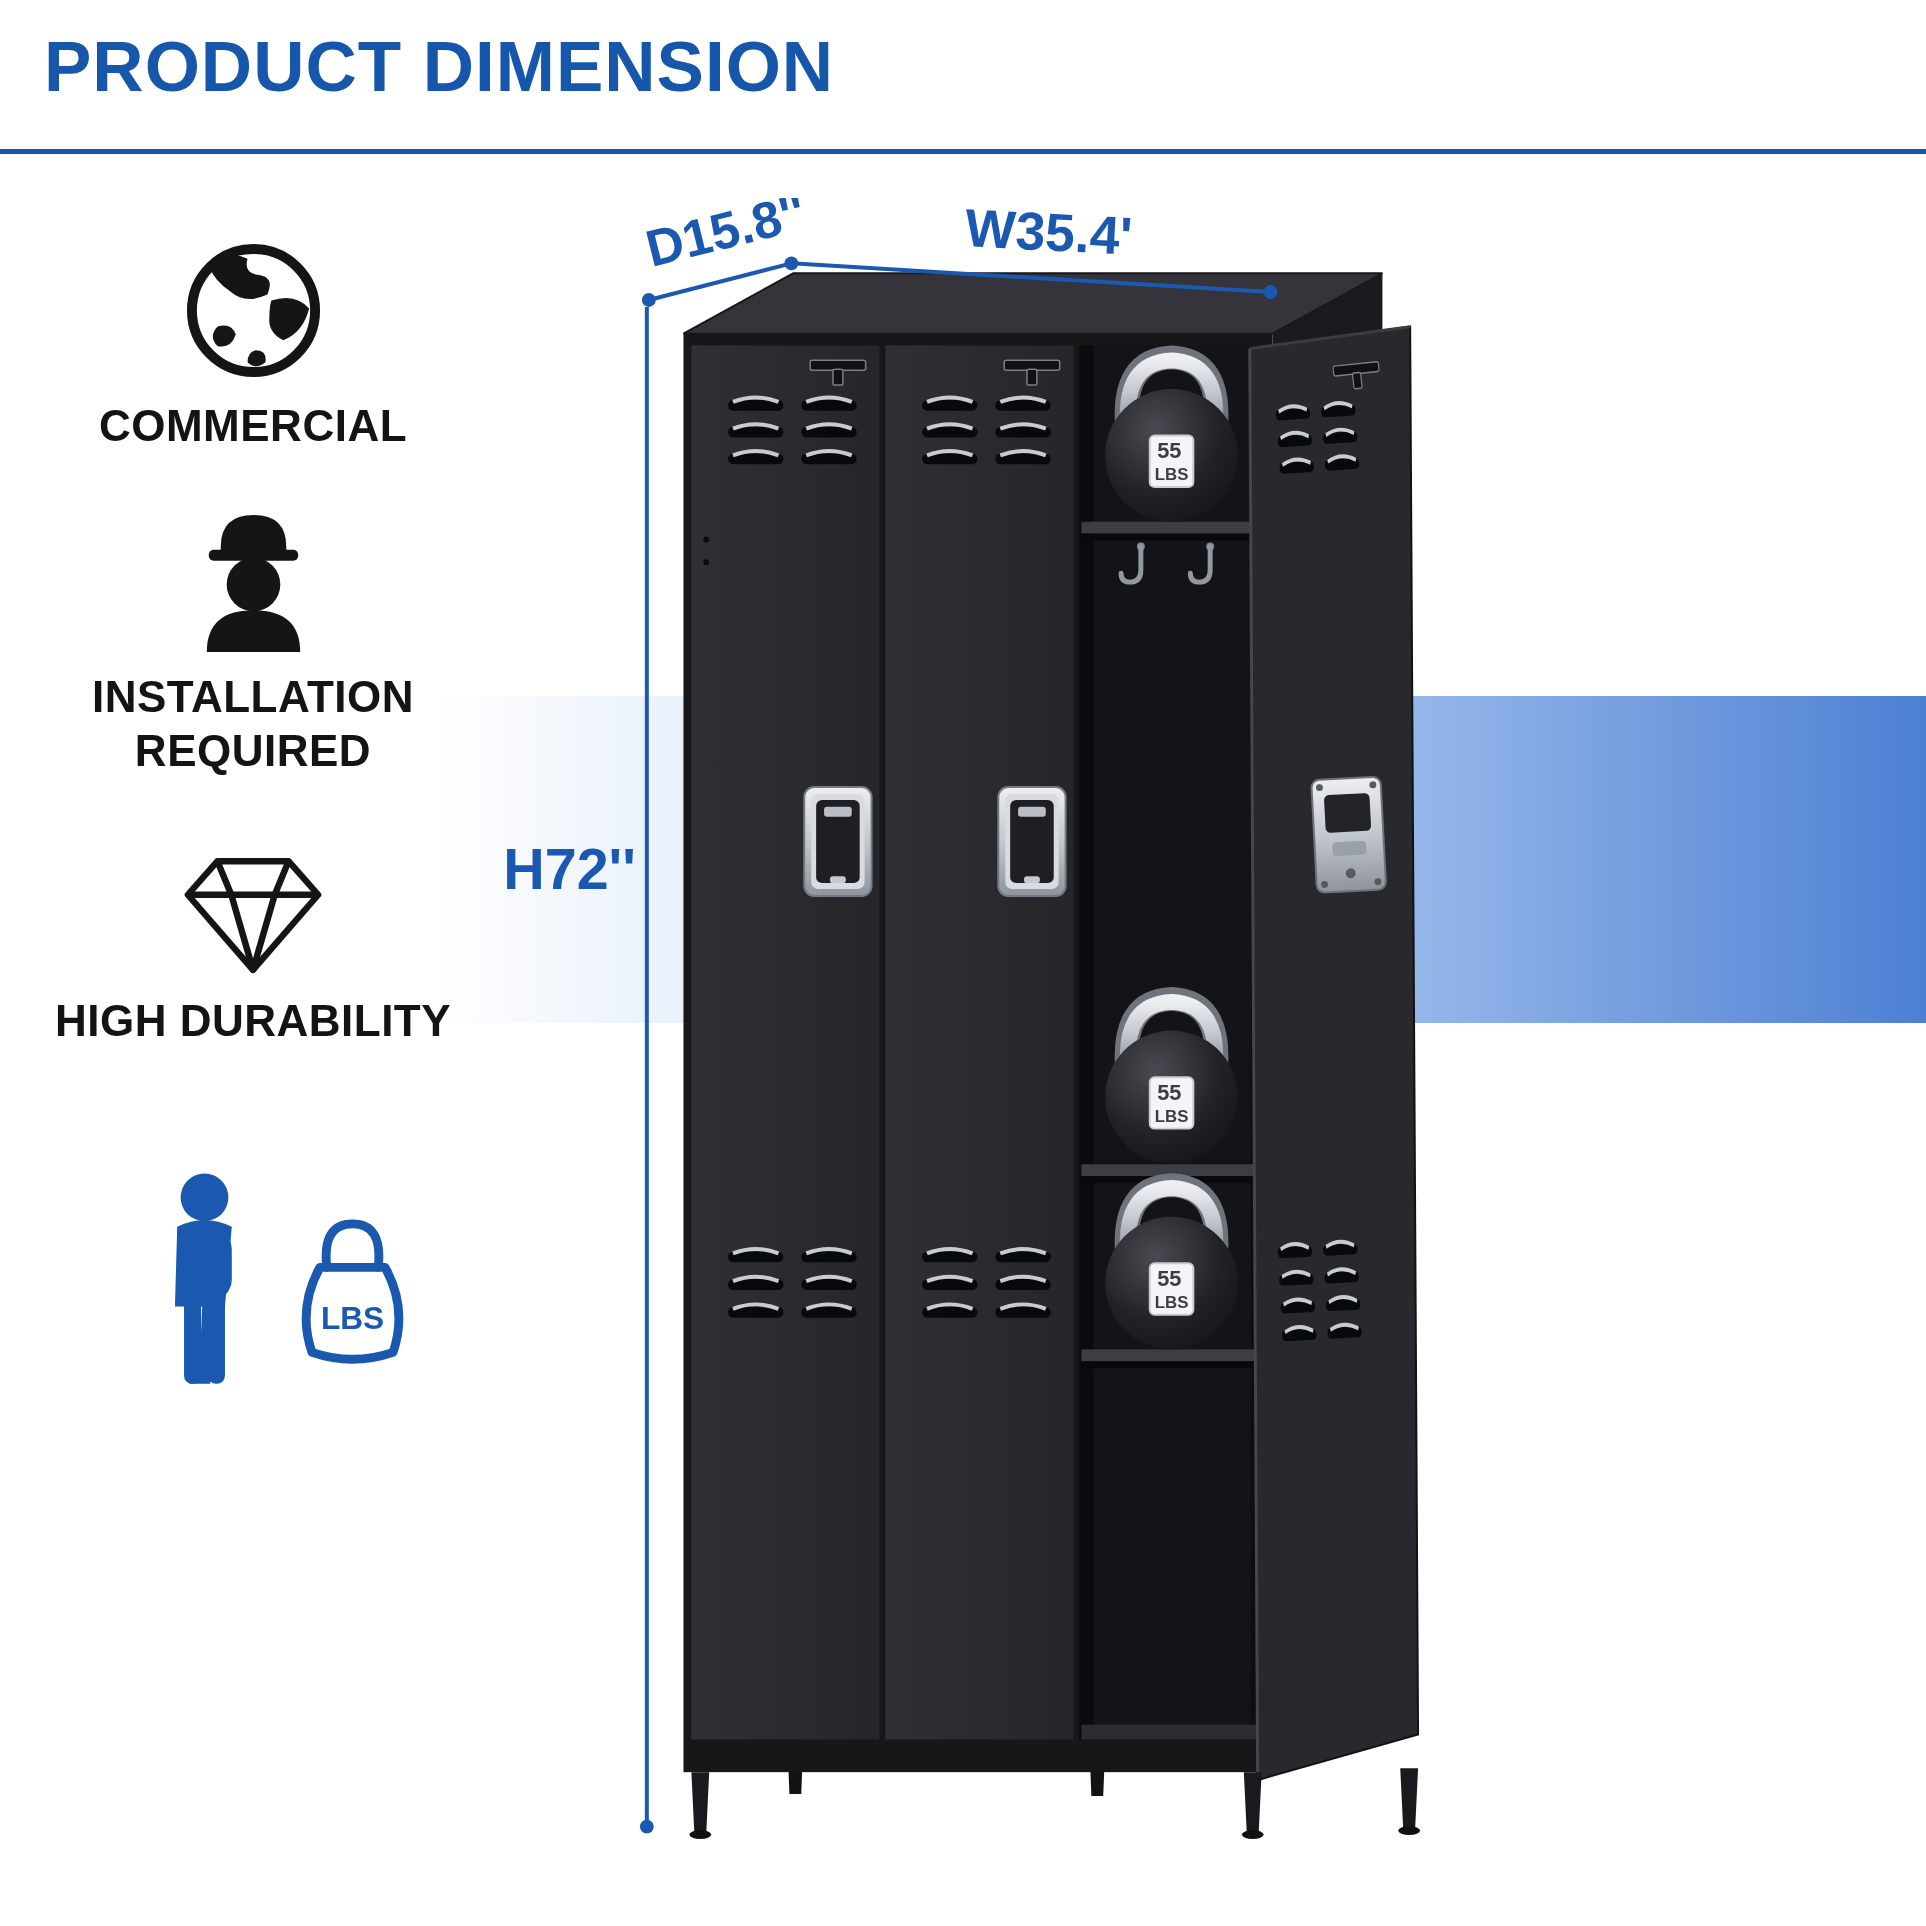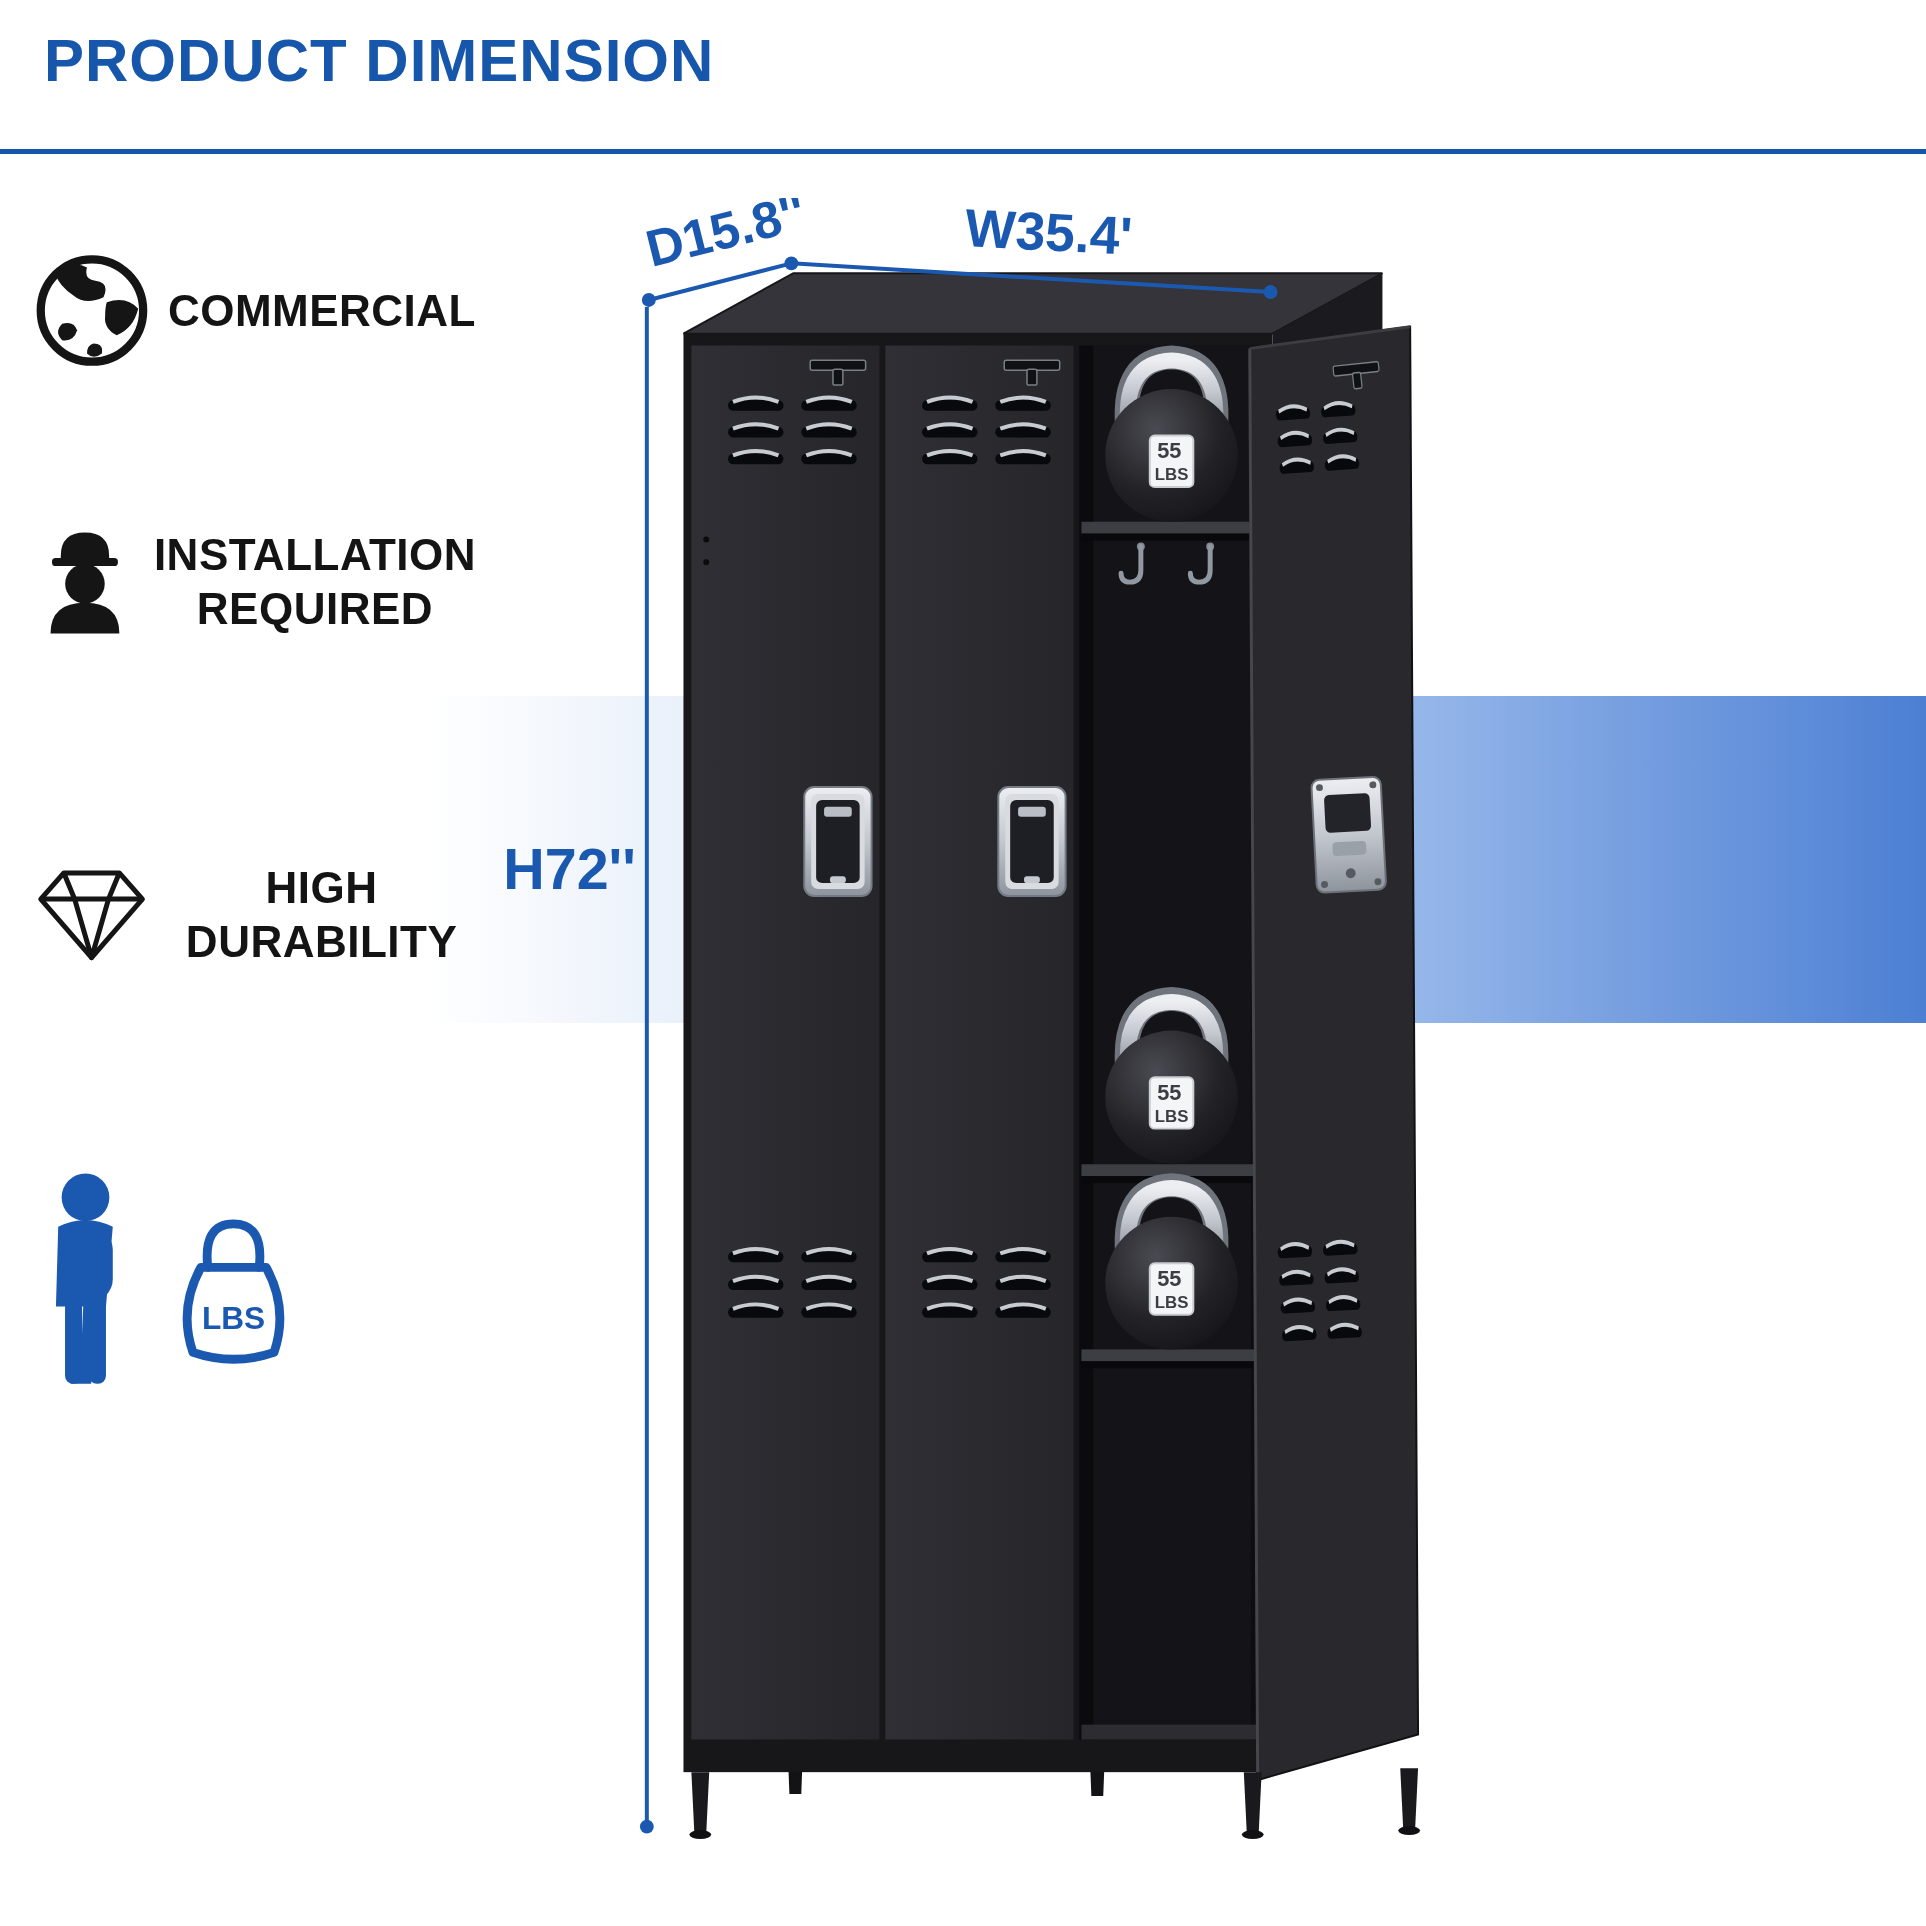--- a/index.html
+++ b/index.html
@@ -1,24 +1,24 @@
 <!DOCTYPE html>
 <html><head>
 <meta charset="utf-8">
 <style>
   html,body{margin:0;padding:0;background:#fff;}
   .page{position:relative;width:1927px;height:1927px;background:#ffffff;overflow:hidden;
         font-family:"Liberation Sans", sans-serif;}
-  .title{position:absolute;left:44px;top:26px;font-size:60px;font-weight:800;
+  .title{position:absolute;left:44px;top:26px;font-size:71px;font-weight:800;
          color:#1657ab;letter-spacing:1px;white-space:nowrap;}
   .title-rule{position:absolute;left:0;top:149px;width:1927px;height:5px;background:#1657ab;}
   .band{position:absolute;left:426px;top:696px;width:1501px;height:327px;
         background:linear-gradient(90deg, rgba(255,255,255,0) 0%, rgba(219,231,247,0.85) 24%,
                    #a6c3ee 58%, #4c7fd3 100%);}
-  .feature{position:absolute;display:flex;flex-direction:row;align-items:center;
+  .feature{position:absolute;display:flex;flex-direction:column;align-items:center;
            gap:14px;text-align:center;}
   .f1{left:30px;top:236px;width:446px;}
   .f2{left:30px;top:507px;width:446px;}
   .f3{left:30px;top:849px;width:446px;}
   .f4{left:40px;top:1170px;width:505px;gap:10px;}
   .f-label{font-size:44px;font-weight:bold;color:#141414;line-height:1.22;letter-spacing:0.5px;}
   .f4 .f-label{color:#1b59b0;font-size:46px;}
   .icon-row{display:flex;align-items:flex-end;gap:28px;}
   .scene{position:absolute;left:426px;top:198px;width:1501px;height:1689px;}
 </style>

